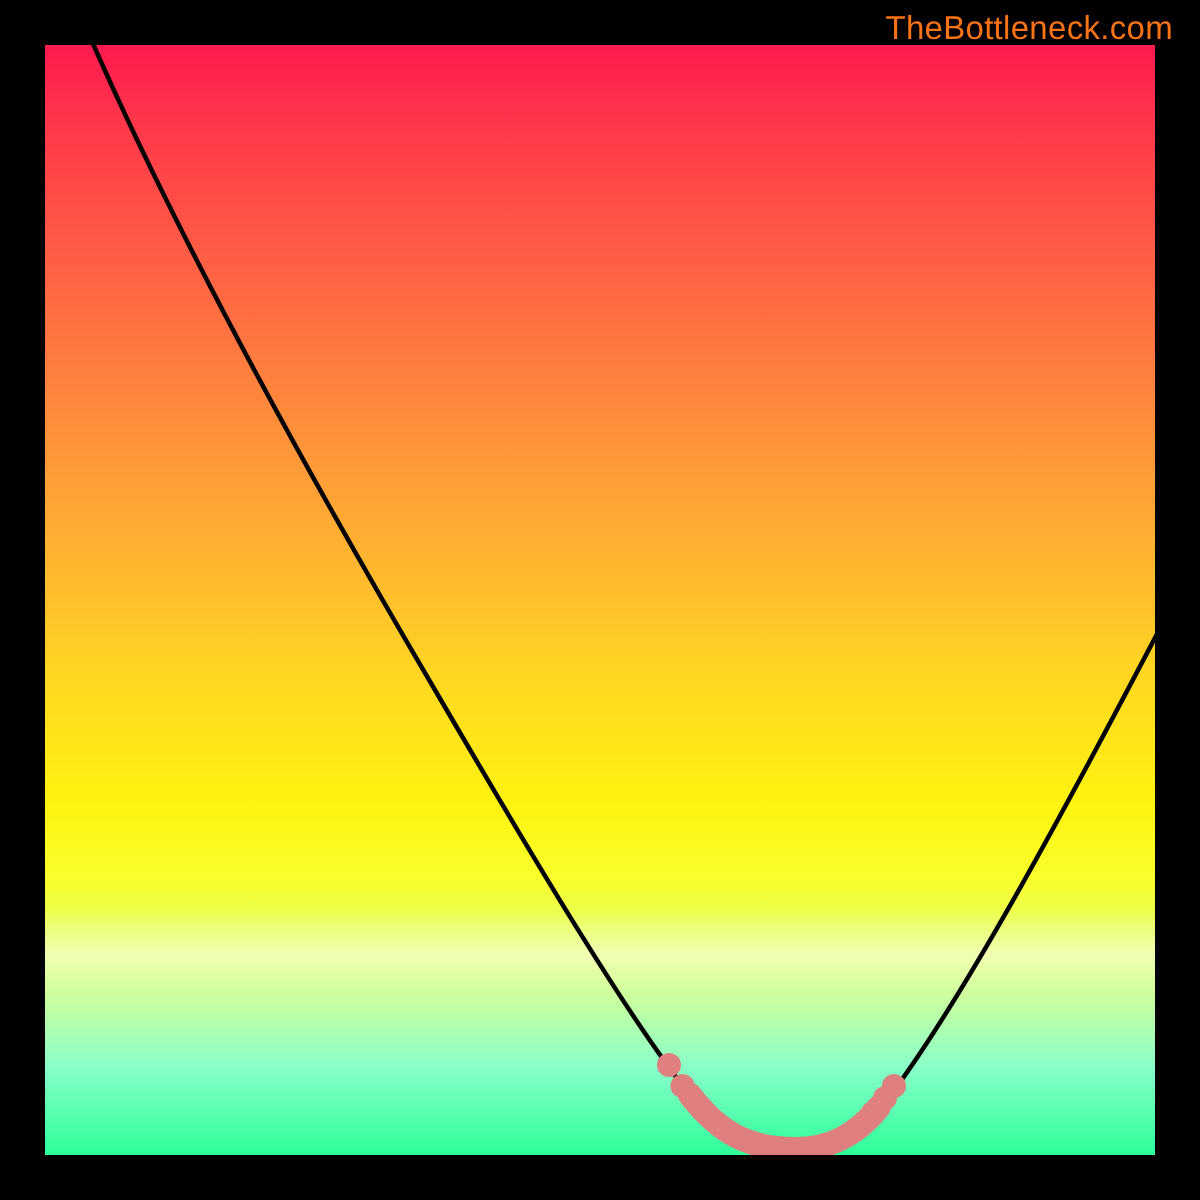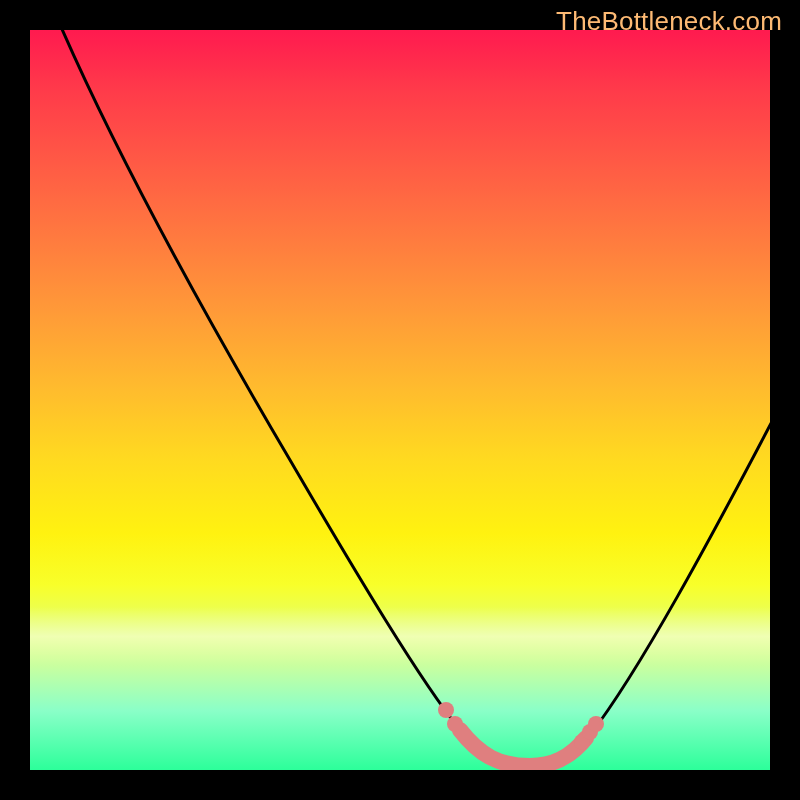--- a/index.html
+++ b/index.html
@@ -55,22 +55,22 @@
   svg.curve {
     position: absolute;
     inset: 0;
     width: 100%;
     height: 100%;
   }
   .watermark {
     position: absolute;
     top: 6px;
     right: 18px;
-    color: #fdba74;
-    font-size: 26px;
+    color: #f97316;
+    font-size: 22px;
     font-weight: 500;
     letter-spacing: 0.2px;
     user-select: none;
   }
 </style>
 </head>
 <body>
 
 <div class="watermark">TheBottleneck.com</div>
 

